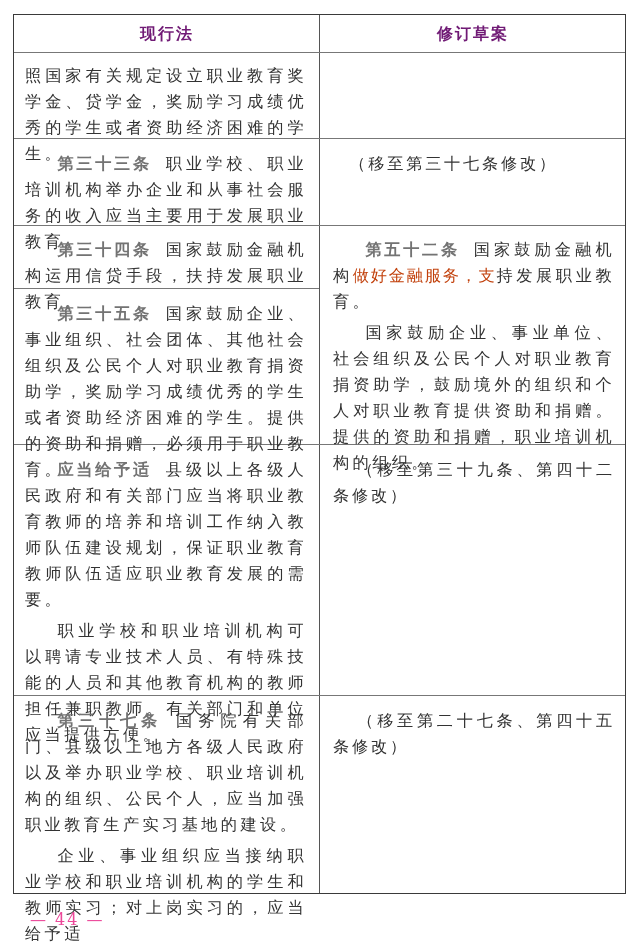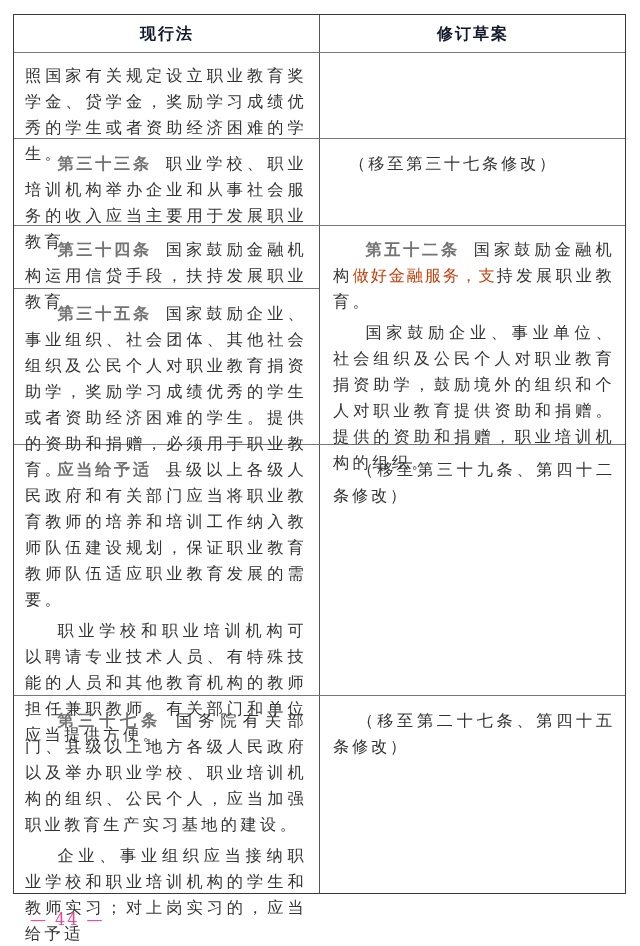--- a/index.html
+++ b/index.html
@@ -3,21 +3,21 @@
 <meta charset="utf-8">
 <style>
   html, body { margin: 0; padding: 0; background: #ffffff; }
   body { width: 640px; height: 946px; position: relative; overflow: hidden;
          font-family: "DejaVu Serif", "Liberation Serif", serif; color: #2a2a2a; }
   .page { position: absolute; left: 0; top: 0; width: 640px; height: 946px; }
   .table { position: absolute; left: 13px; top: 14px; width: 613px; height: 880px;
            border: 1.5px solid #3a3a3a; box-sizing: border-box; }
   .hdr { position: absolute; top: 0; height: 38px; line-height: 38px; text-align: center;
          font-family: "DejaVu Sans", "Liberation Sans", sans-serif; font-weight: bold;
-         font-size: 16px; color: #0f172a; letter-spacing: 2px; }
+         font-size: 16px; color: #701a75; letter-spacing: 2px; }
   .hdr.l { left: 0; width: 306px; }
   .hdr.r { left: 306px; width: 306px; }
   .hline { position: absolute; height: 0; border-top: 1.3px solid #777; }
   .vline { position: absolute; width: 0; border-left: 1.3px solid #555; }
   .cell { position: absolute; font-size: 16.2px; line-height: 26px; color: #333;
           letter-spacing: 3.4px; text-align: justify; word-break: break-all; }
   .cell.l { left: 6px; width: 292px; }
   .cell.r { left: 314px; width: 292px; }
   .cell p { margin: 5px; }
   .ind { text-indent: 2em; }

